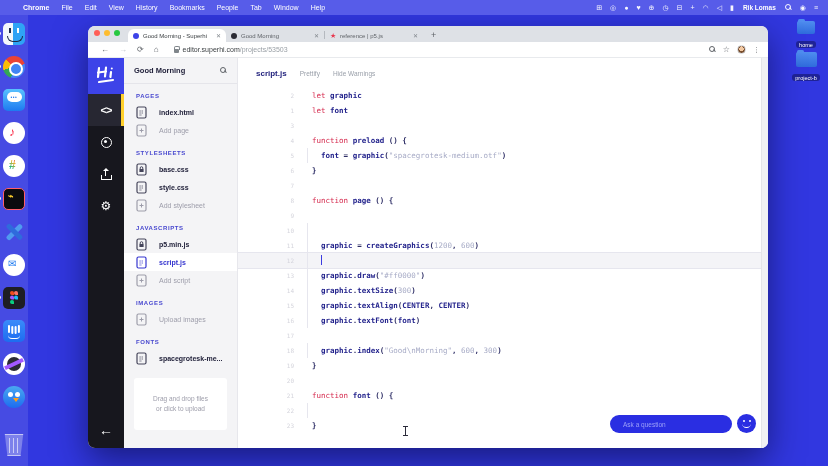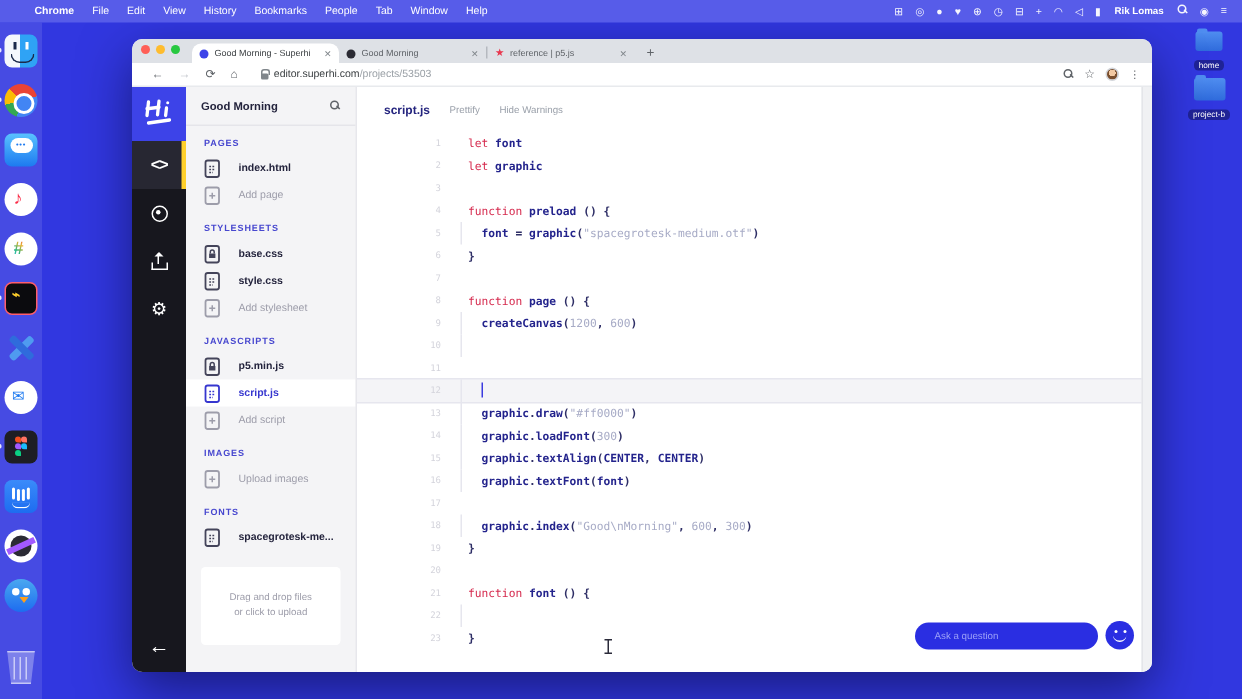--- a/index.html
+++ b/index.html
@@ -422,28 +422,28 @@
     </div>
 
     <div class="editorpane">
       <div class="file-head">
         <span class="fname">script.js</span>
         <span class="faction">Prettify</span>
         <span class="faction">Hide Warnings</span>
       </div>
       <div class="codearea" id="codearea">
           <div class="code-line">
+            <span class="ln">2</span>
+            <span class="ct"><span class="tk-kw">let</span><span> </span><span class="tk-id">graphic</span></span>
+          </div>
+          <div class="code-line">
             <span class="ln">1</span>
             <span class="ct"><span class="tk-kw">let</span><span> </span><span class="tk-id">font</span></span>
           </div>
           <div class="code-line">
-            <span class="ln">2</span>
-            <span class="ct"><span class="tk-kw">let</span><span> </span><span class="tk-id">graphic</span></span>
-          </div>
-          <div class="code-line">
             <span class="ln">3</span>
             <span class="ct"></span>
           </div>
           <div class="code-line">
             <span class="ln">4</span>
             <span class="ct"><span class="tk-kw">function</span><span> </span><span class="tk-id">preload</span><span> </span><span class="tk-pun">() {</span></span>
           </div>
           <div class="code-line guide">
             <span class="ln">5</span>
             <span class="ct"><span>  </span><span class="tk-id">font</span><span class="tk-pun"> = </span><span class="tk-id">graphic</span><span class="tk-pun">(</span><span class="tk-str">"spacegrotesk-medium.otf"</span><span class="tk-pun">)</span></span>
@@ -455,40 +455,40 @@
           <div class="code-line">
             <span class="ln">7</span>
             <span class="ct"></span>
           </div>
           <div class="code-line">
             <span class="ln">8</span>
             <span class="ct"><span class="tk-kw">function</span><span> </span><span class="tk-id">page</span><span> </span><span class="tk-pun">() {</span></span>
           </div>
           <div class="code-line guide">
             <span class="ln">9</span>
-            <span class="ct"><span>  </span><span class="tk-id">createCanvas</span><span class="tk-pun">(</span><span class="tk-num">1200</span><span class="tk-pun">, </span><span class="tk-num">600</span><span class="tk-pun">)</span></span>
           </div>
           <div class="code-line guide">
             <span class="ln">10</span>
             <span class="ct"></span>
           </div>
           <div class="code-line guide">
             <span class="ln">11</span>
+            <span class="ct"><span>  </span><span class="tk-id">graphic</span><span class="tk-pun"> = </span><span class="tk-id">createGraphics</span><span class="tk-pun">(</span><span class="tk-num">1200</span><span class="tk-pun">, </span><span class="tk-num">600</span><span class="tk-pun">)</span></span>
           </div>
           <div class="code-line guide current">
             <span class="ln">12</span>
             <span class="ct"><span>  </span><span class="caret"></span></span>
           </div>
           <div class="code-line guide">
             <span class="ln">13</span>
             <span class="ct"><span>  </span><span class="tk-id">graphic</span><span class="tk-pun">.</span><span class="tk-id">draw</span><span class="tk-pun">(</span><span class="tk-str">"#ff0000"</span><span class="tk-pun">)</span></span>
           </div>
           <div class="code-line guide">
             <span class="ln">14</span>
-            <span class="ct"><span>  </span><span class="tk-id">graphic</span><span class="tk-pun">.</span><span class="tk-id">loadFont</span><span class="tk-pun">(</span><span class="tk-num">300</span><span class="tk-pun">)</span></span>
+            <span class="ct"><span>  </span><span class="tk-id">graphic</span><span class="tk-pun">.</span><span class="tk-id">textSize</span><span class="tk-pun">(</span><span class="tk-num">300</span><span class="tk-pun">)</span></span>
           </div>
           <div class="code-line guide">
             <span class="ln">15</span>
             <span class="ct"><span>  </span><span class="tk-id">graphic</span><span class="tk-pun">.</span><span class="tk-id">textAlign</span><span class="tk-pun">(</span><span class="tk-id">CENTER</span><span class="tk-pun">, </span><span class="tk-id">CENTER</span><span class="tk-pun">)</span></span>
           </div>
           <div class="code-line guide">
             <span class="ln">16</span>
             <span class="ct"><span>  </span><span class="tk-id">graphic</span><span class="tk-pun">.</span><span class="tk-id">textFont</span><span class="tk-pun">(</span><span class="tk-id">font</span><span class="tk-pun">)</span></span>
           </div>
           <div class="code-line guide">

